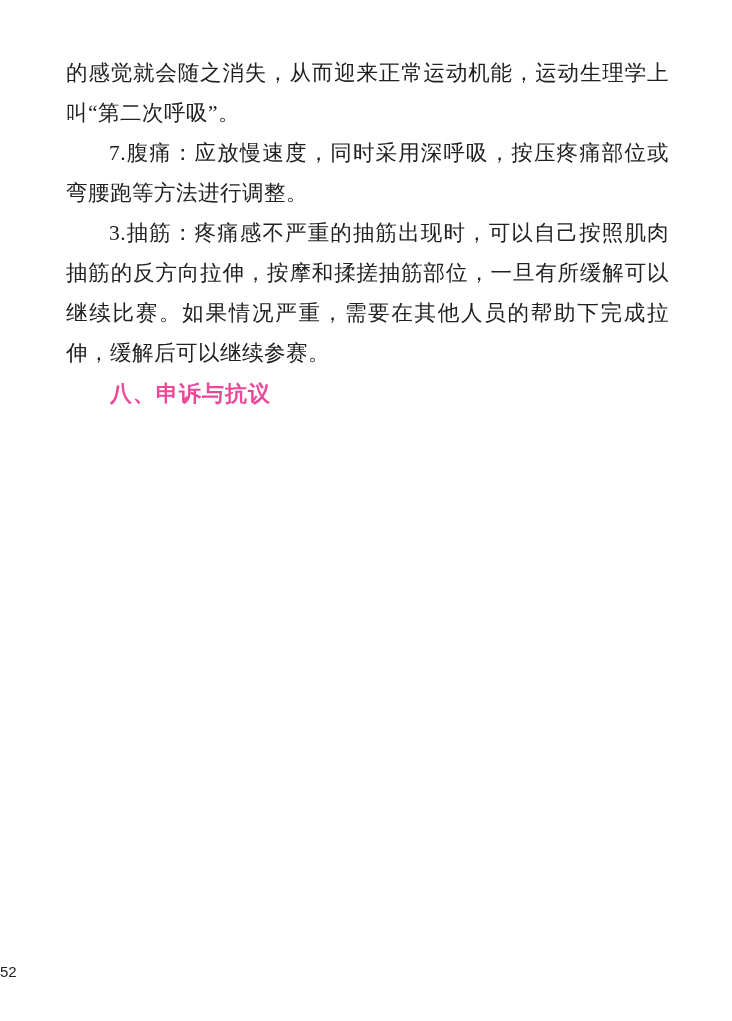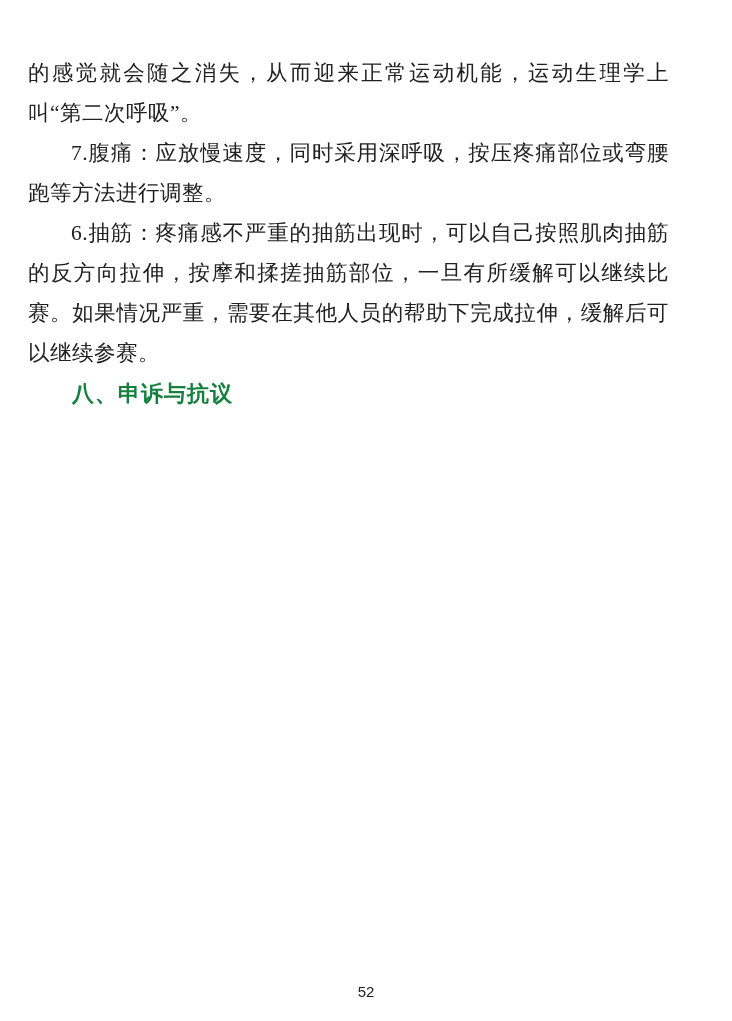--- a/index.html
+++ b/index.html
@@ -15,21 +15,21 @@
     font-family: "Liberation Serif", serif;
   }
   .page {
     position: absolute;
     top: 0;
     left: 0;
     width: 732px;
     height: 1021px;
     background: #ffffff;
     box-sizing: border-box;
-    padding: 53px 63px 0 28px;
+    padding: 53px 63px 0 66px;
   }
   .body-text p {
     margin: 0;
     font-family: "Liberation Serif", serif;
     font-size: 21.5px;
     line-height: 40px;
     color: #212121;
     text-align: justify;
     text-justify: inter-character;
     text-indent: 2em;
@@ -37,44 +37,44 @@
   }
   .body-text p.no-indent {
     text-indent: 0;
   }
   h2.section-heading {
     margin: 0;
     font-family: "Liberation Sans", sans-serif;
     font-weight: 700;
     font-size: 22px;
     line-height: 42px;
-    color: #15803d;
+    color: #ec4899;
     text-indent: 2em;
     letter-spacing: 1px;
   }
   .page-footer {
     position: absolute;
-    bottom: 20px;
+    bottom: 40px;
     left: 0;
     width: 732px;
-    text-align: center;
+    text-align: left;
   }
   .page-footer span {
     font-family: "Liberation Sans", sans-serif;
     font-size: 15px;
     color: #222222;
   }
 </style>
 </head>
 <body>
 
 <div class="page">
   <div class="body-text">
     <p class="no-indent">的感觉就会随之消失，从而迎来正常运动机能，运动生理学上叫“第二次呼吸”。</p>
     <p>7.腹痛：应放慢速度，同时采用深呼吸，按压疼痛部位或弯腰跑等方法进行调整。</p>
-    <p>6.抽筋：疼痛感不严重的抽筋出现时，可以自己按照肌肉抽筋的反方向拉伸，按摩和揉搓抽筋部位，一旦有所缓解可以继续比赛。如果情况严重，需要在其他人员的帮助下完成拉伸，缓解后可以继续参赛。</p>
+    <p>3.抽筋：疼痛感不严重的抽筋出现时，可以自己按照肌肉抽筋的反方向拉伸，按摩和揉搓抽筋部位，一旦有所缓解可以继续比赛。如果情况严重，需要在其他人员的帮助下完成拉伸，缓解后可以继续参赛。</p>
     <h2 class="section-heading">八、申诉与抗议</h2>
   </div>
 
   <div class="page-footer">
     <span>52</span>
   </div>
 </div>
 
 </body></html>

